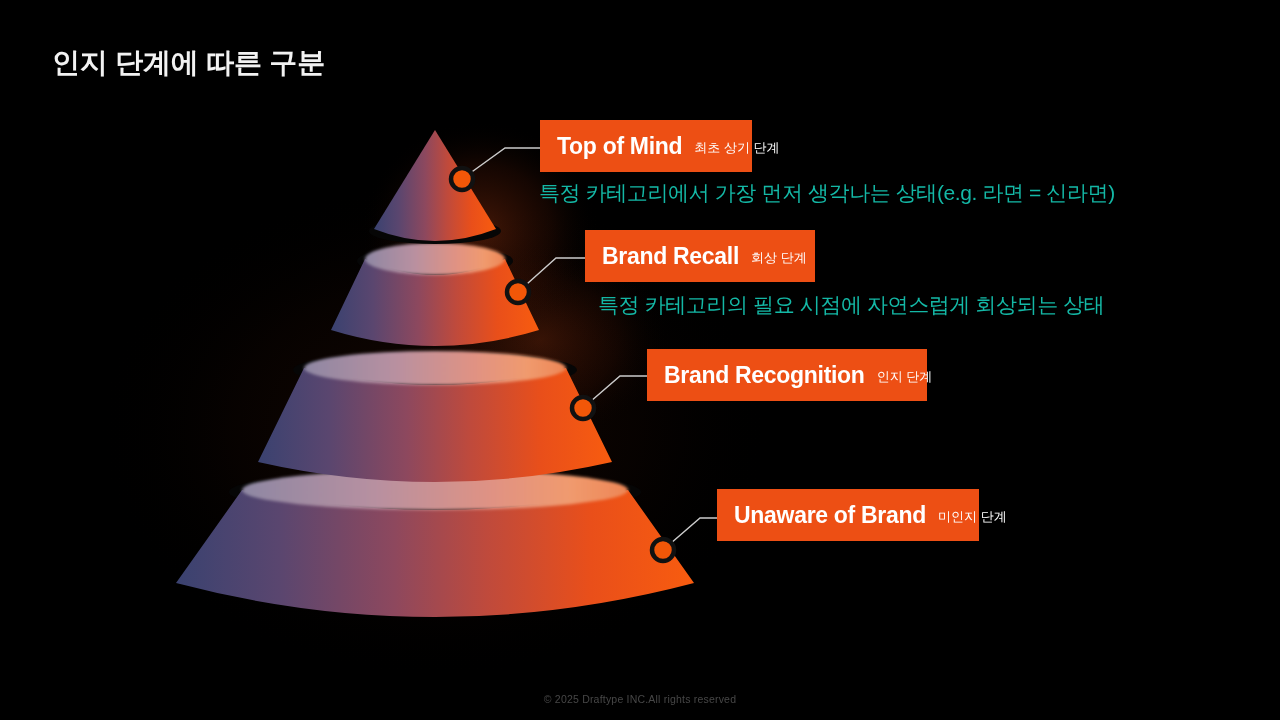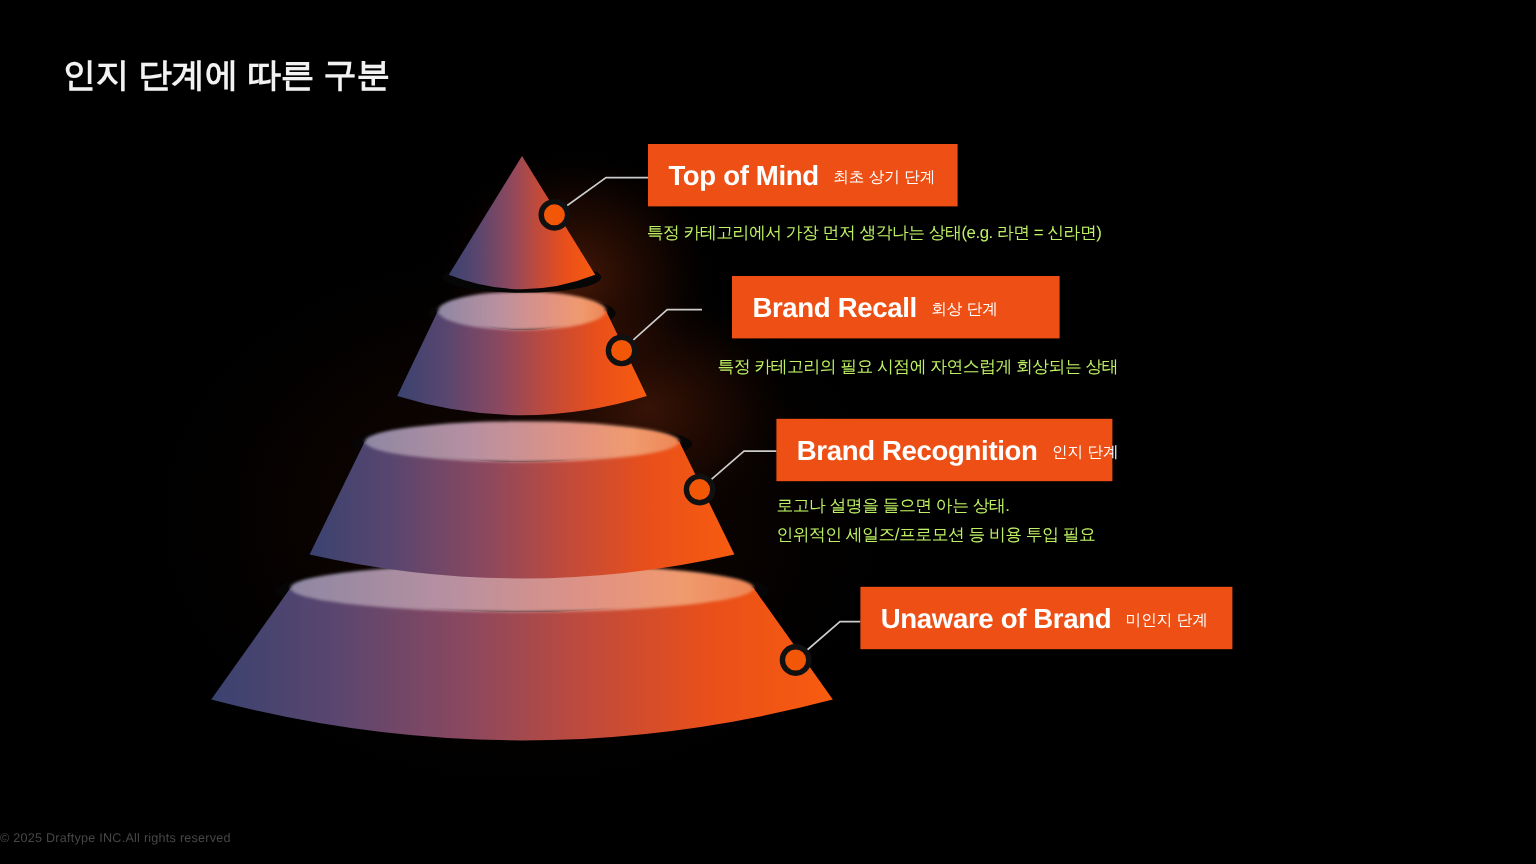--- a/index.html
+++ b/index.html
@@ -13,33 +13,33 @@
   }
   .pyramid-svg{position:absolute;left:0;top:0;}
   .stage-label{
     position:absolute;height:52px;background:#ED4F14;
     display:flex;align-items:center;padding-left:17px;box-sizing:border-box;
     color:#fff;white-space:nowrap;
   }
   .stage-label .en{font-size:23px;font-weight:700;letter-spacing:-0.3px;}
   .stage-label .ko{font-size:13px;font-weight:500;margin-left:12px;padding-top:4px;}
   .stage-desc{
-    position:absolute;color:#bef264;font-size:14px;font-weight:400;
+    position:absolute;color:#14b8a6;font-size:21px;font-weight:400;
     letter-spacing:-0.4px;line-height:24px;white-space:pre-line;
   }
-  .s0-label{left:540px;top:120px;width:258px;}
+  .s0-label{left:540px;top:120px;width:212px;}
   .s0-desc{left:539px;top:181px;}
-  .s1-label{left:585px;top:230px;width:273px;margin-left:25px;}
+  .s1-label{left:585px;top:230px;width:230px;}
   .s1-desc{left:598px;top:293px;}
   .s2-label{left:647px;top:349px;width:280px;}
   .s2-desc{left:647px;top:409px;}
-  .s3-label{left:717px;top:489px;width:310px;}
+  .s3-label{left:717px;top:489px;width:262px;}
   .s3-desc{left:717px;top:548px;}
   .footer{
-    position:absolute;left:0;top:693px;width:100%;
+    position:absolute;left:0;top:693px;width:100%;text-align:center;
     color:#474747;font-size:10.5px;letter-spacing:0.2px;
   }
 </style>
 </head>
 <body>
 
 <div class="canvas">
 
   <h1 class="page-title">인지 단계에 따른 구분</h1>
 
@@ -123,22 +123,20 @@
   <div class="stage-label s1-label">
     <span class="en">Brand Recall</span>
     <span class="ko">회상 단계</span>
   </div>
   <div class="stage-desc s1-desc">특정 카테고리의 필요 시점에 자연스럽게 회상되는 상태</div>
 
   <div class="stage-label s2-label">
     <span class="en">Brand Recognition</span>
     <span class="ko">인지 단계</span>
   </div>
-  <div class="stage-desc s2-desc">로고나 설명을 들으면 아는 상태.
-인위적인 세일즈/프로모션 등 비용 투입 필요</div>
 
   <div class="stage-label s3-label">
     <span class="en">Unaware of Brand</span>
     <span class="ko">미인지 단계</span>
   </div>
 
   <div class="footer">© 2025 Draftype INC.All rights reserved</div>
 
 </div>
 

